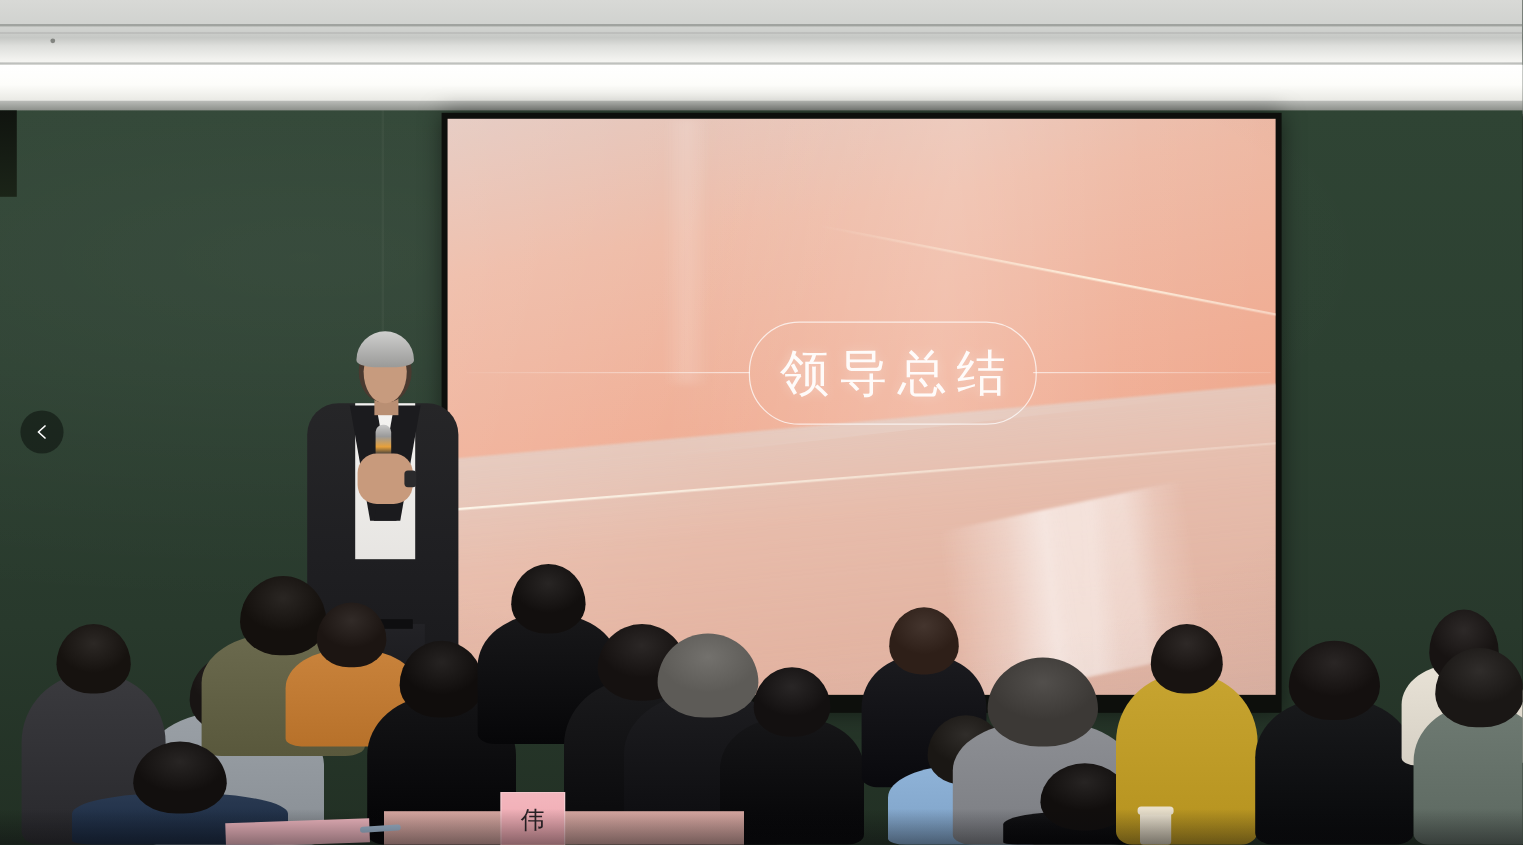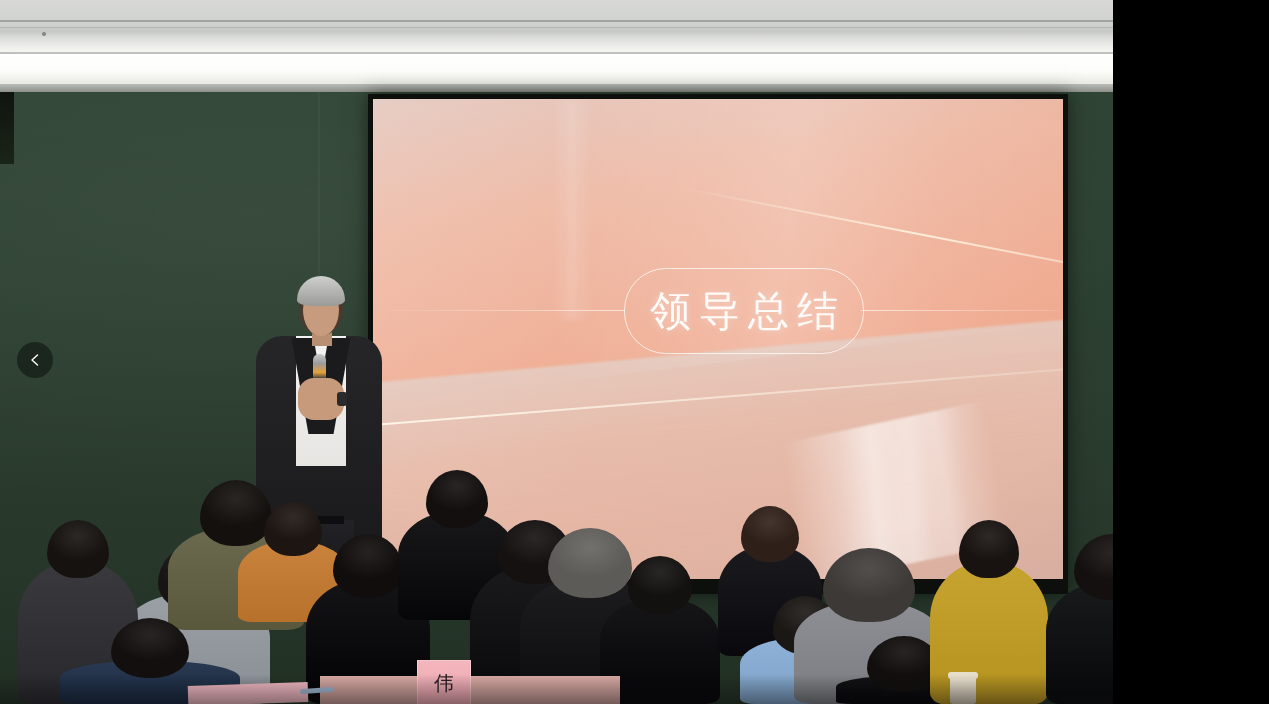--- a/index.html
+++ b/index.html
@@ -1,19 +1,19 @@
 <!DOCTYPE html>
 <html><head>
 <meta charset="utf-8">
 <style>
   html,body{margin:0;padding:0;background:#000;}
   body{font-family:"Liberation Sans","DejaVu Sans",sans-serif;}
 
   #stage{
-    position:relative;width:1113px;height:704px;overflow:hidden;
+    position:relative;width:1269px;height:704px;overflow:hidden;
     background:#2b3d30;
   }
 
   
   .ceiling{position:absolute;left:0;top:0;width:1269px;height:95px;
     background:linear-gradient(180deg,#d8d9d6 0%,#cfd1ce 26%,#c6c8c5 33%,#dddedb 40%,#f2f2ef 52%,#fbfbf8 62%,#f6f6f3 76%,#c9cbc7 92%,#9ea19c 100%);}
   .ceil-seam{position:absolute;height:2px;background:rgba(120,124,120,.55);left:0;width:1269px;}
   .ceil-seam.s1{top:20px;}
   .ceil-seam.s2{top:27px;background:rgba(150,154,150,.45);height:1px;}
   .ceil-seam.s3{top:52px;background:rgba(128,132,128,.5);}

